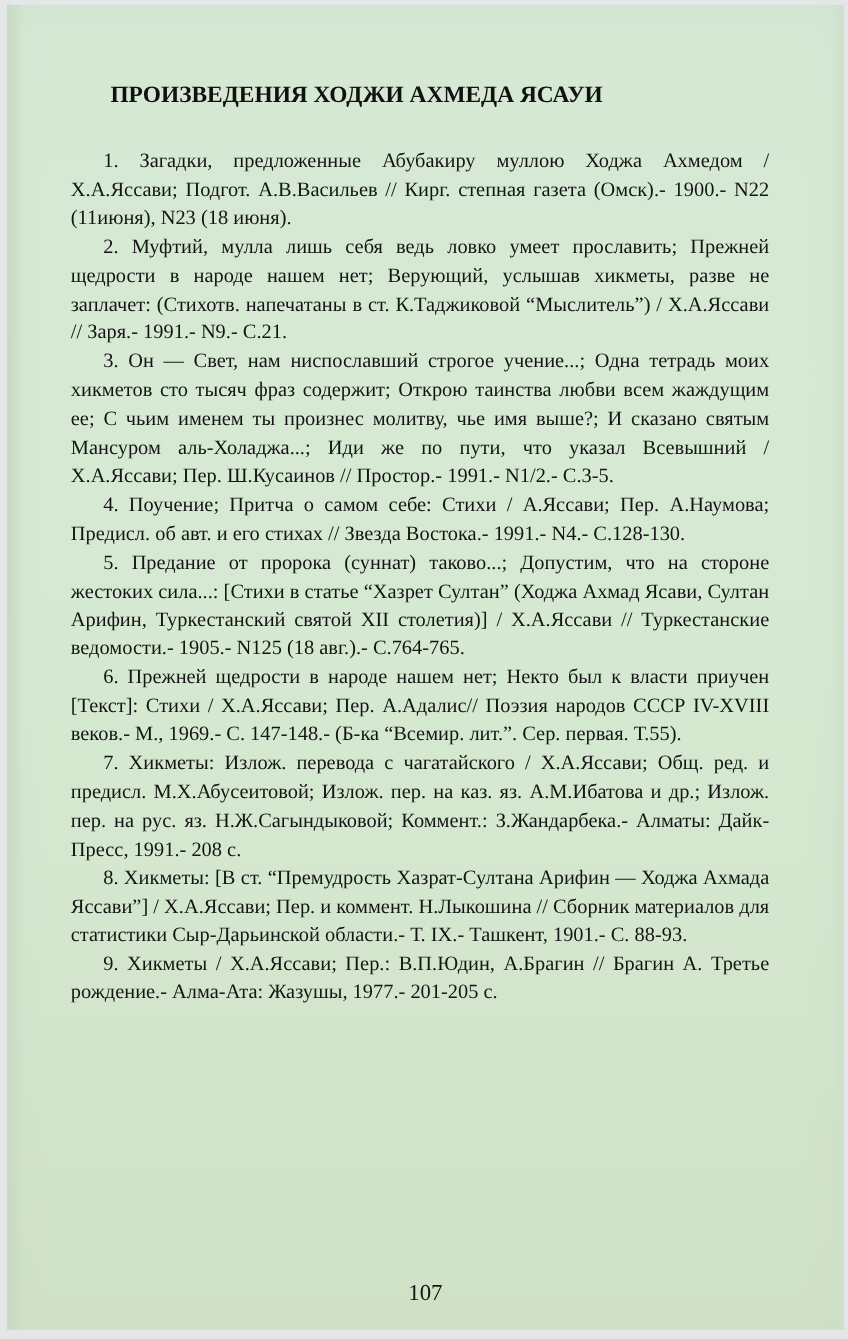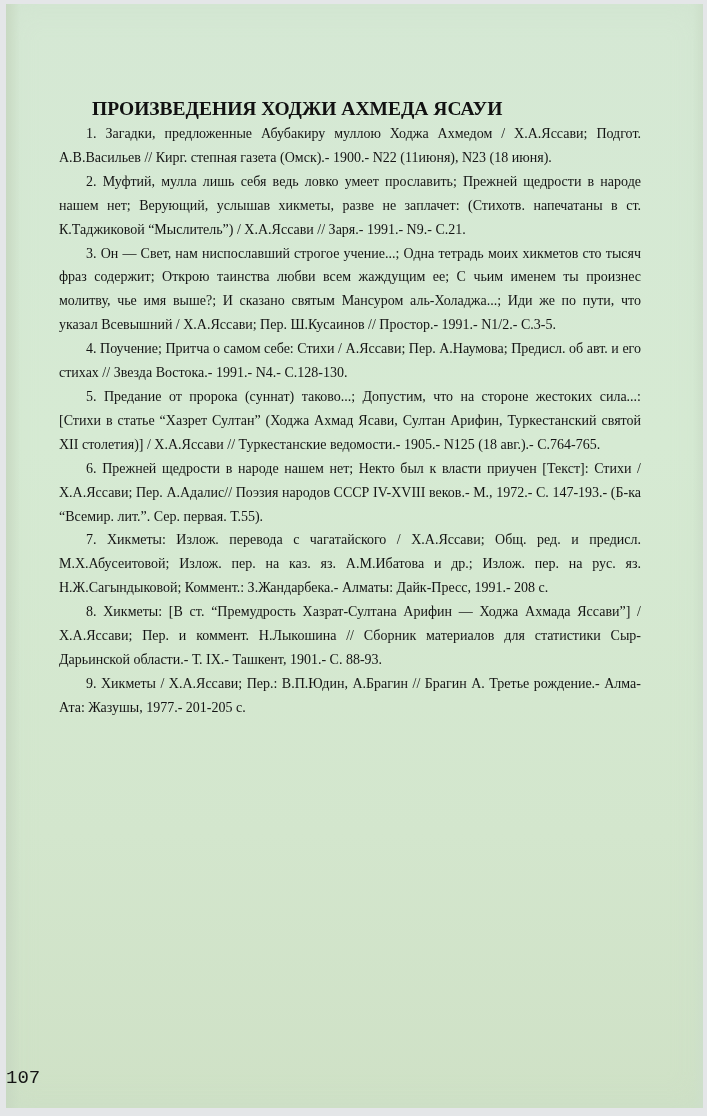--- a/index.html
+++ b/index.html
@@ -44,59 +44,59 @@
       position: absolute;
       left: 86px;
       top: 65px;
       width: 500px;
       font-family: "Liberation Serif", serif;
       font-weight: bold;
       font-size: 19.5px;
       color: #111;
       letter-spacing: 0px;
       white-space: nowrap;
-      margin-top: 29px;
     }
     .body-text {
       position: absolute;
       left: 53px;
       top: 118px;
       width: 582px;
       font-family: "Liberation Serif", serif;
-      font-size: 14px;
+      font-size: 17px;
       line-height: 23.9px;
       color: #141414;
       text-align: justify;
     }
     .entry {
       margin: 0;
       text-indent: 27px;
     }
     .page-number {
       position: absolute;
       left: 0;
       width: 100%;
       top: 1063px;
-      font-family: Liberation Mono, monospace;
+      text-align: center;
+      font-family: Liberation Serif, serif;
       font-size: 19px;
       color: #141414;
     }
   </style>
 </head>
 <body>
 
 <div class="page">
   <div class="title">ПРОИЗВЕДЕНИЯ ХОДЖИ АХМЕДА ЯСАУИ</div>
 
   <div class="body-text">
     <p class="entry">1. Загадки, предложенные Абубакиру муллою Ходжа Ахмедом / Х.А.Яссави; Подгот. А.В.Васильев // Кирг. степная газета (Омск).- 1900.- N22 (11июня), N23 (18 июня).</p>
     <p class="entry">2. Муфтий, мулла лишь себя ведь ловко умеет прославить; Прежней щедрости в народе нашем нет; Верующий, услышав хикметы, разве не заплачет: (Стихотв. напечатаны в ст. К.Таджиковой “Мыслитель”) / Х.А.Яссави // Заря.- 1991.- N9.- С.21.</p>
     <p class="entry">3. Он — Свет, нам ниспославший строгое учение...; Одна тетрадь моих хикметов сто тысяч фраз содержит; Открою таинства любви всем жаждущим ее; С чьим именем ты произнес молитву, чье имя выше?; И сказано святым Мансуром аль-Холаджа...; Иди же по пути, что указал Всевышний / Х.А.Яссави; Пер. Ш.Кусаинов // Простор.- 1991.- N1/2.- С.3-5.</p>
     <p class="entry">4. Поучение; Притча о самом себе: Стихи / А.Яссави; Пер. А.Наумова; Предисл. об авт. и его стихах // Звезда Востока.- 1991.- N4.- С.128-130.</p>
     <p class="entry">5. Предание от пророка (суннат) таково...; Допустим, что на стороне жестоких сила...: [Стихи в статье “Хазрет Султан” (Ходжа Ахмад Ясави, Султан Арифин, Туркестанский святой XII столетия)] / Х.А.Яссави // Туркестанские ведомости.- 1905.- N125 (18 авг.).- С.764-765.</p>
-    <p class="entry">6. Прежней щедрости в народе нашем нет; Некто был к власти приучен [Текст]: Стихи / Х.А.Яссави; Пер. А.Адалис// Поэзия народов СССР IV-XVIII веков.- М., 1972.- С. 147-193.- (Б-ка “Всемир. лит.”. Сер. первая. Т.55).</p>
+    <p class="entry">6. Прежней щедрости в народе нашем нет; Некто был к власти приучен [Текст]: Стихи / Х.А.Яссави; Пер. А.Адалис// Поэзия народов СССР IV-XVIII веков.- М., 1969.- С. 147-148.- (Б-ка “Всемир. лит.”. Сер. первая. Т.55).</p>
     <p class="entry">7. Хикметы: Излож. перевода с чагатайского / Х.А.Яссави; Общ. ред. и предисл. М.Х.Абусеитовой; Излож. пер. на каз. яз. А.М.Ибатова и др.; Излож. пер. на рус. яз. Н.Ж.Сагындыковой; Коммент.: З.Жандарбека.- Алматы: Дайк-Пресс, 1991.- 208 с.</p>
     <p class="entry">8. Хикметы: [В ст. “Премудрость Хазрат-Султана Арифин — Ходжа Ахмада Яссави”] / Х.А.Яссави; Пер. и коммент. Н.Лыкошина // Сборник материалов для статистики Сыр-Дарьинской области.- Т. IX.- Ташкент, 1901.- С. 88-93.</p>
     <p class="entry">9. Хикметы / Х.А.Яссави; Пер.: В.П.Юдин, А.Брагин // Брагин А. Третье рождение.- Алма-Ата: Жазушы, 1977.- 201-205 с.</p>
   </div>
 
   <div class="page-number">107</div>
 </div>
 
 </body></html>

